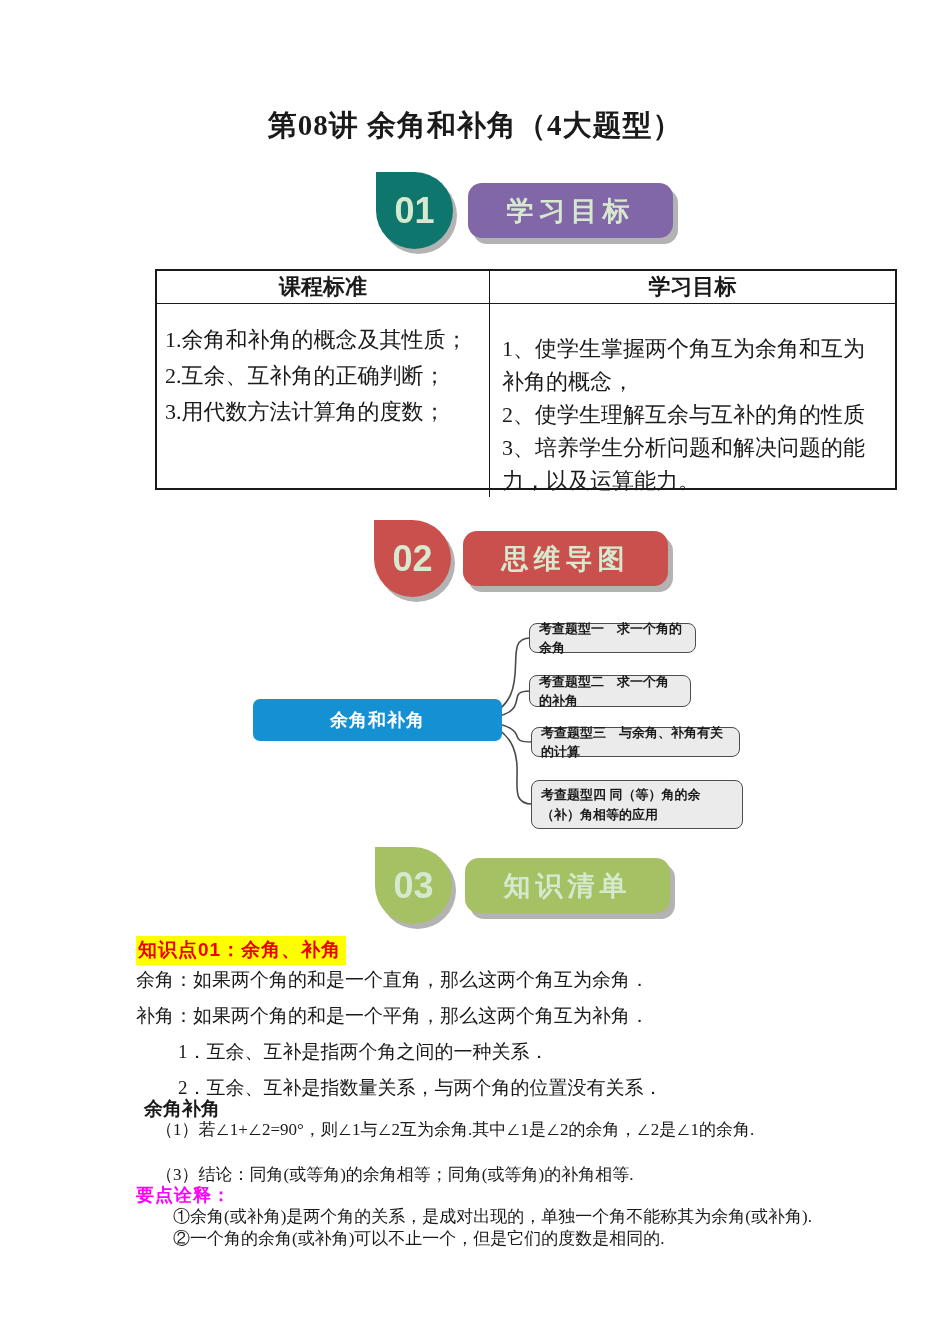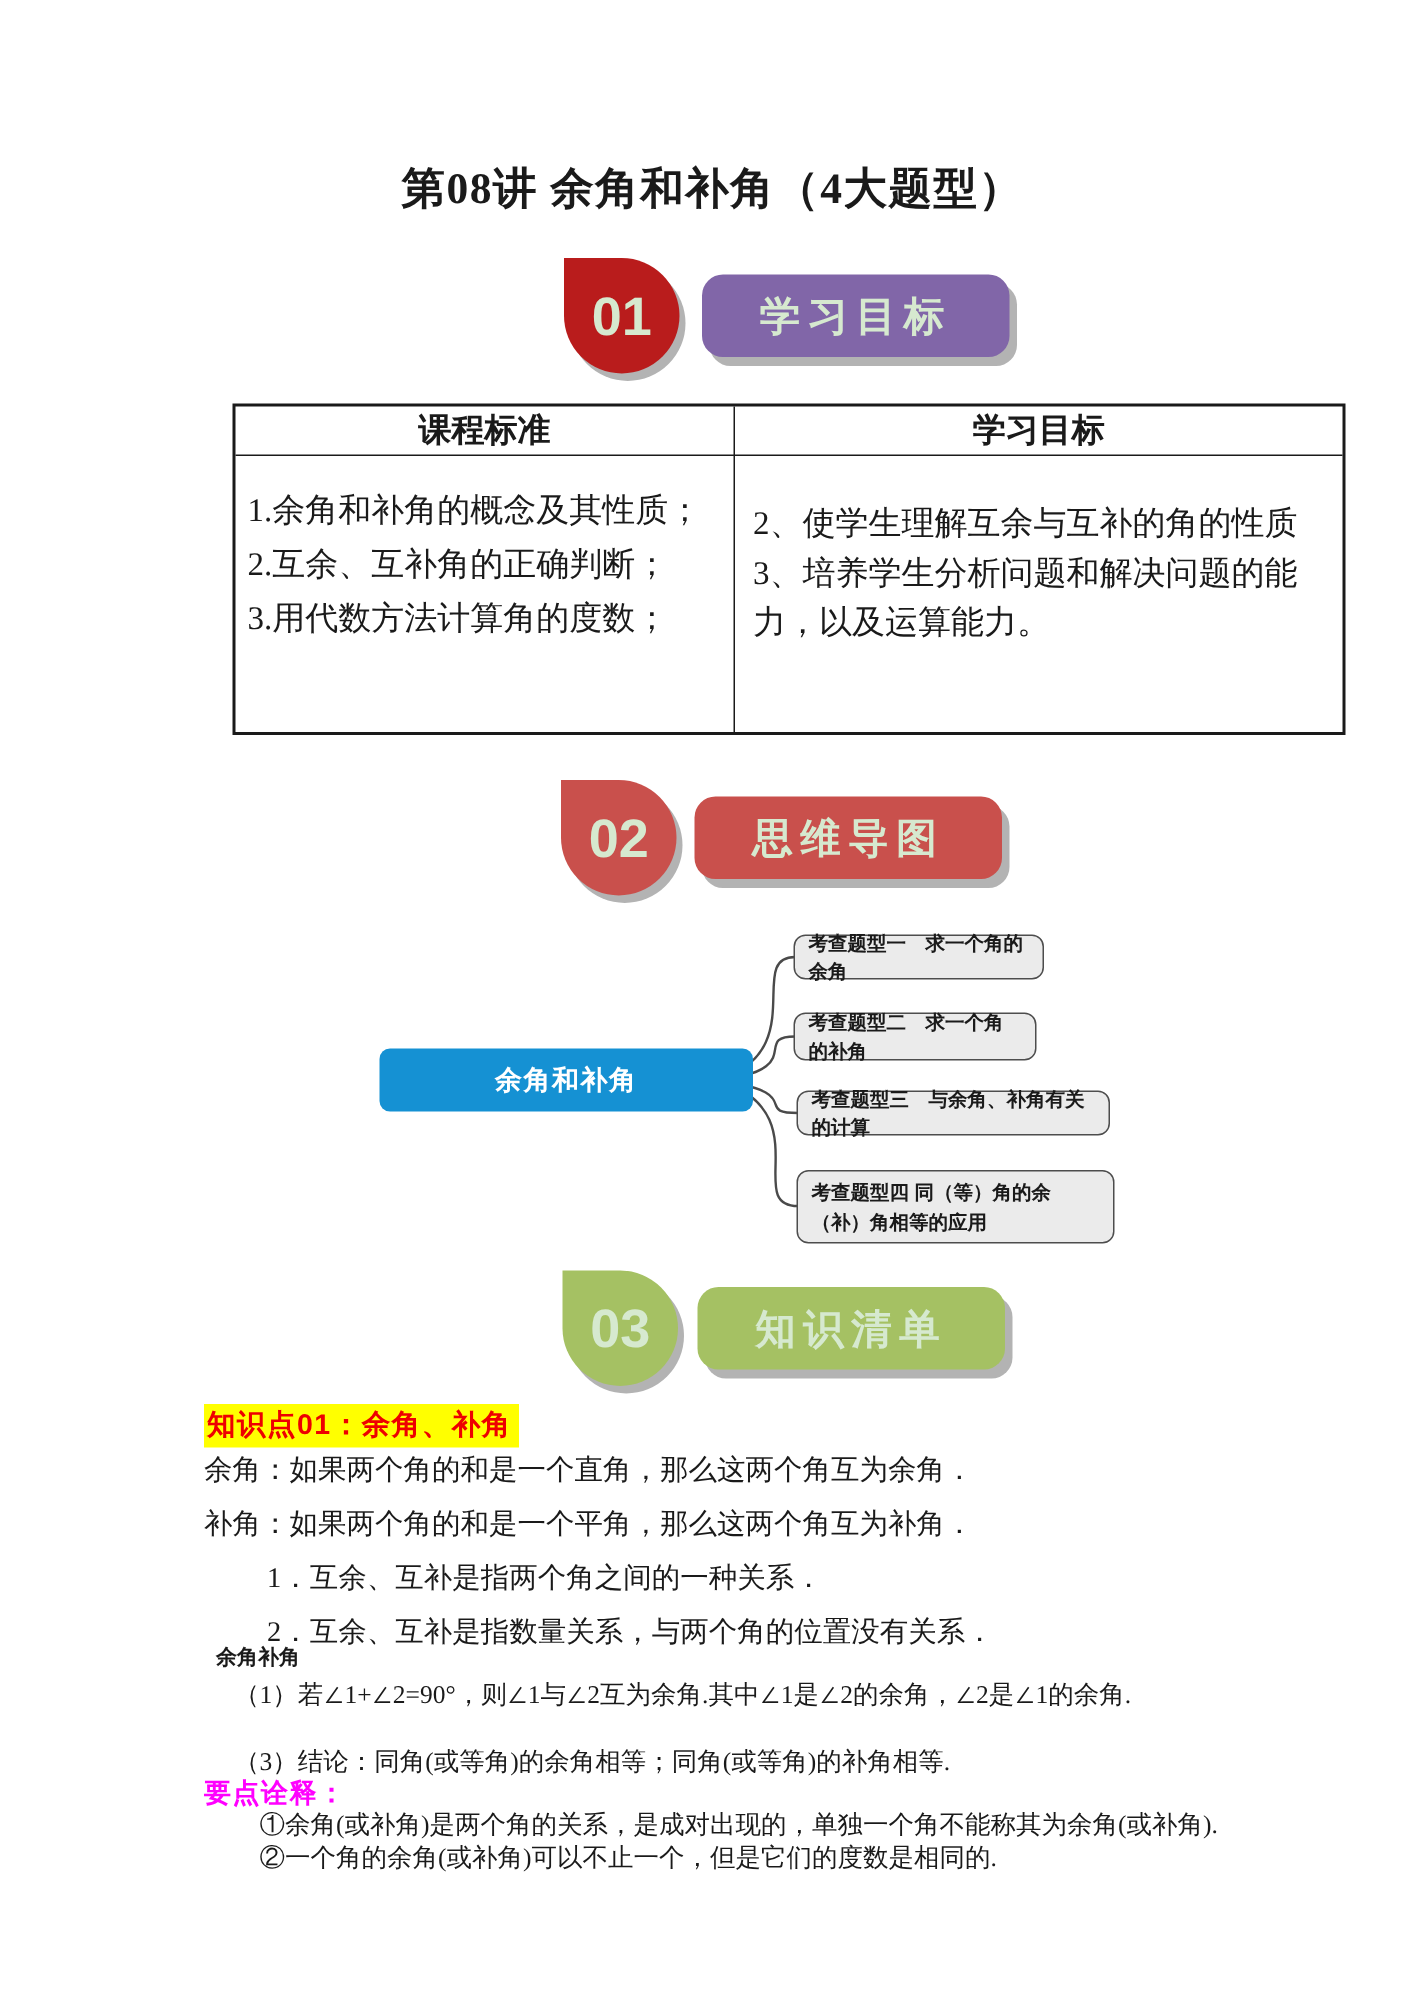--- a/index.html
+++ b/index.html
@@ -72,51 +72,52 @@
   .kp-title {
     position:absolute; left:85px; top:936px;
     display:inline-block; background:#ffff00; color:#ee0000;
     font-family:"Liberation Sans", sans-serif; font-weight:bold;
     font-size:19px; padding:1px 5px 2px 2px; letter-spacing:1px;
   }
   .bodyline { position:absolute; font-size:19px; white-space:nowrap; }
   .smline   { position:absolute; font-size:17px; white-space:nowrap; }
   .subhead  {
     position:absolute; left:93px; top:1096px;
-    font-family:"Liberation Sans", sans-serif; font-weight:bold; font-size:14px;
+    font-family:"Liberation Sans", sans-serif; font-weight:bold; font-size:19px;
   }
   .tips-title {
     position:absolute; left:85px; top:1183px;
     font-family:"Liberation Sans", sans-serif; font-weight:bold;
     font-size:18px; color:#ff00ff; letter-spacing:1px;
   }
 </style>
 </head>
 <body>
 
 <div class="page">
 
   <div class="doc-title">第08讲 余角和补角（4大题型）</div>
 
-  <div class="sec-badge" style="left: 325px; top: 172px; background-color: #b91c1c;">
+  <div class="sec-badge" style="left: 325px; top: 172px; background-color: #0f766e;">
     <span>01</span>
   </div>
   <div class="sec-banner" style="left: 417px; top: 183px; background-color: rgb(129, 102, 168);">
     <span>学习目标</span>
   </div>
 
   <div class="tbl">
     <div class="hcell first">课程标准</div>
     <div class="hcell">学习目标</div>
     <div class="bcell first">
       <div>1.余角和补角的概念及其性质；</div>
       <div>2.互余、互补角的正确判断；</div>
       <div>3.用代数方法计算角的度数；</div>
     </div>
     <div class="bcell second">
+      <div>1、使学生掌握两个角互为余角和互为补角的概念，</div>
       <div>2、使学生理解互余与互补的角的性质</div>
       <div>3、培养学生分析问题和解决问题的能力，以及运算能力。</div>
     </div>
   </div>
 
   <div class="sec-badge" style="left: 323px; top: 520px; background-color: rgb(201, 80, 76);">
     <span>02</span>
   </div>
   <div class="sec-banner" style="left: 412px; top: 531px; background-color: rgb(201, 80, 76);">
     <span>思维导图</span>

